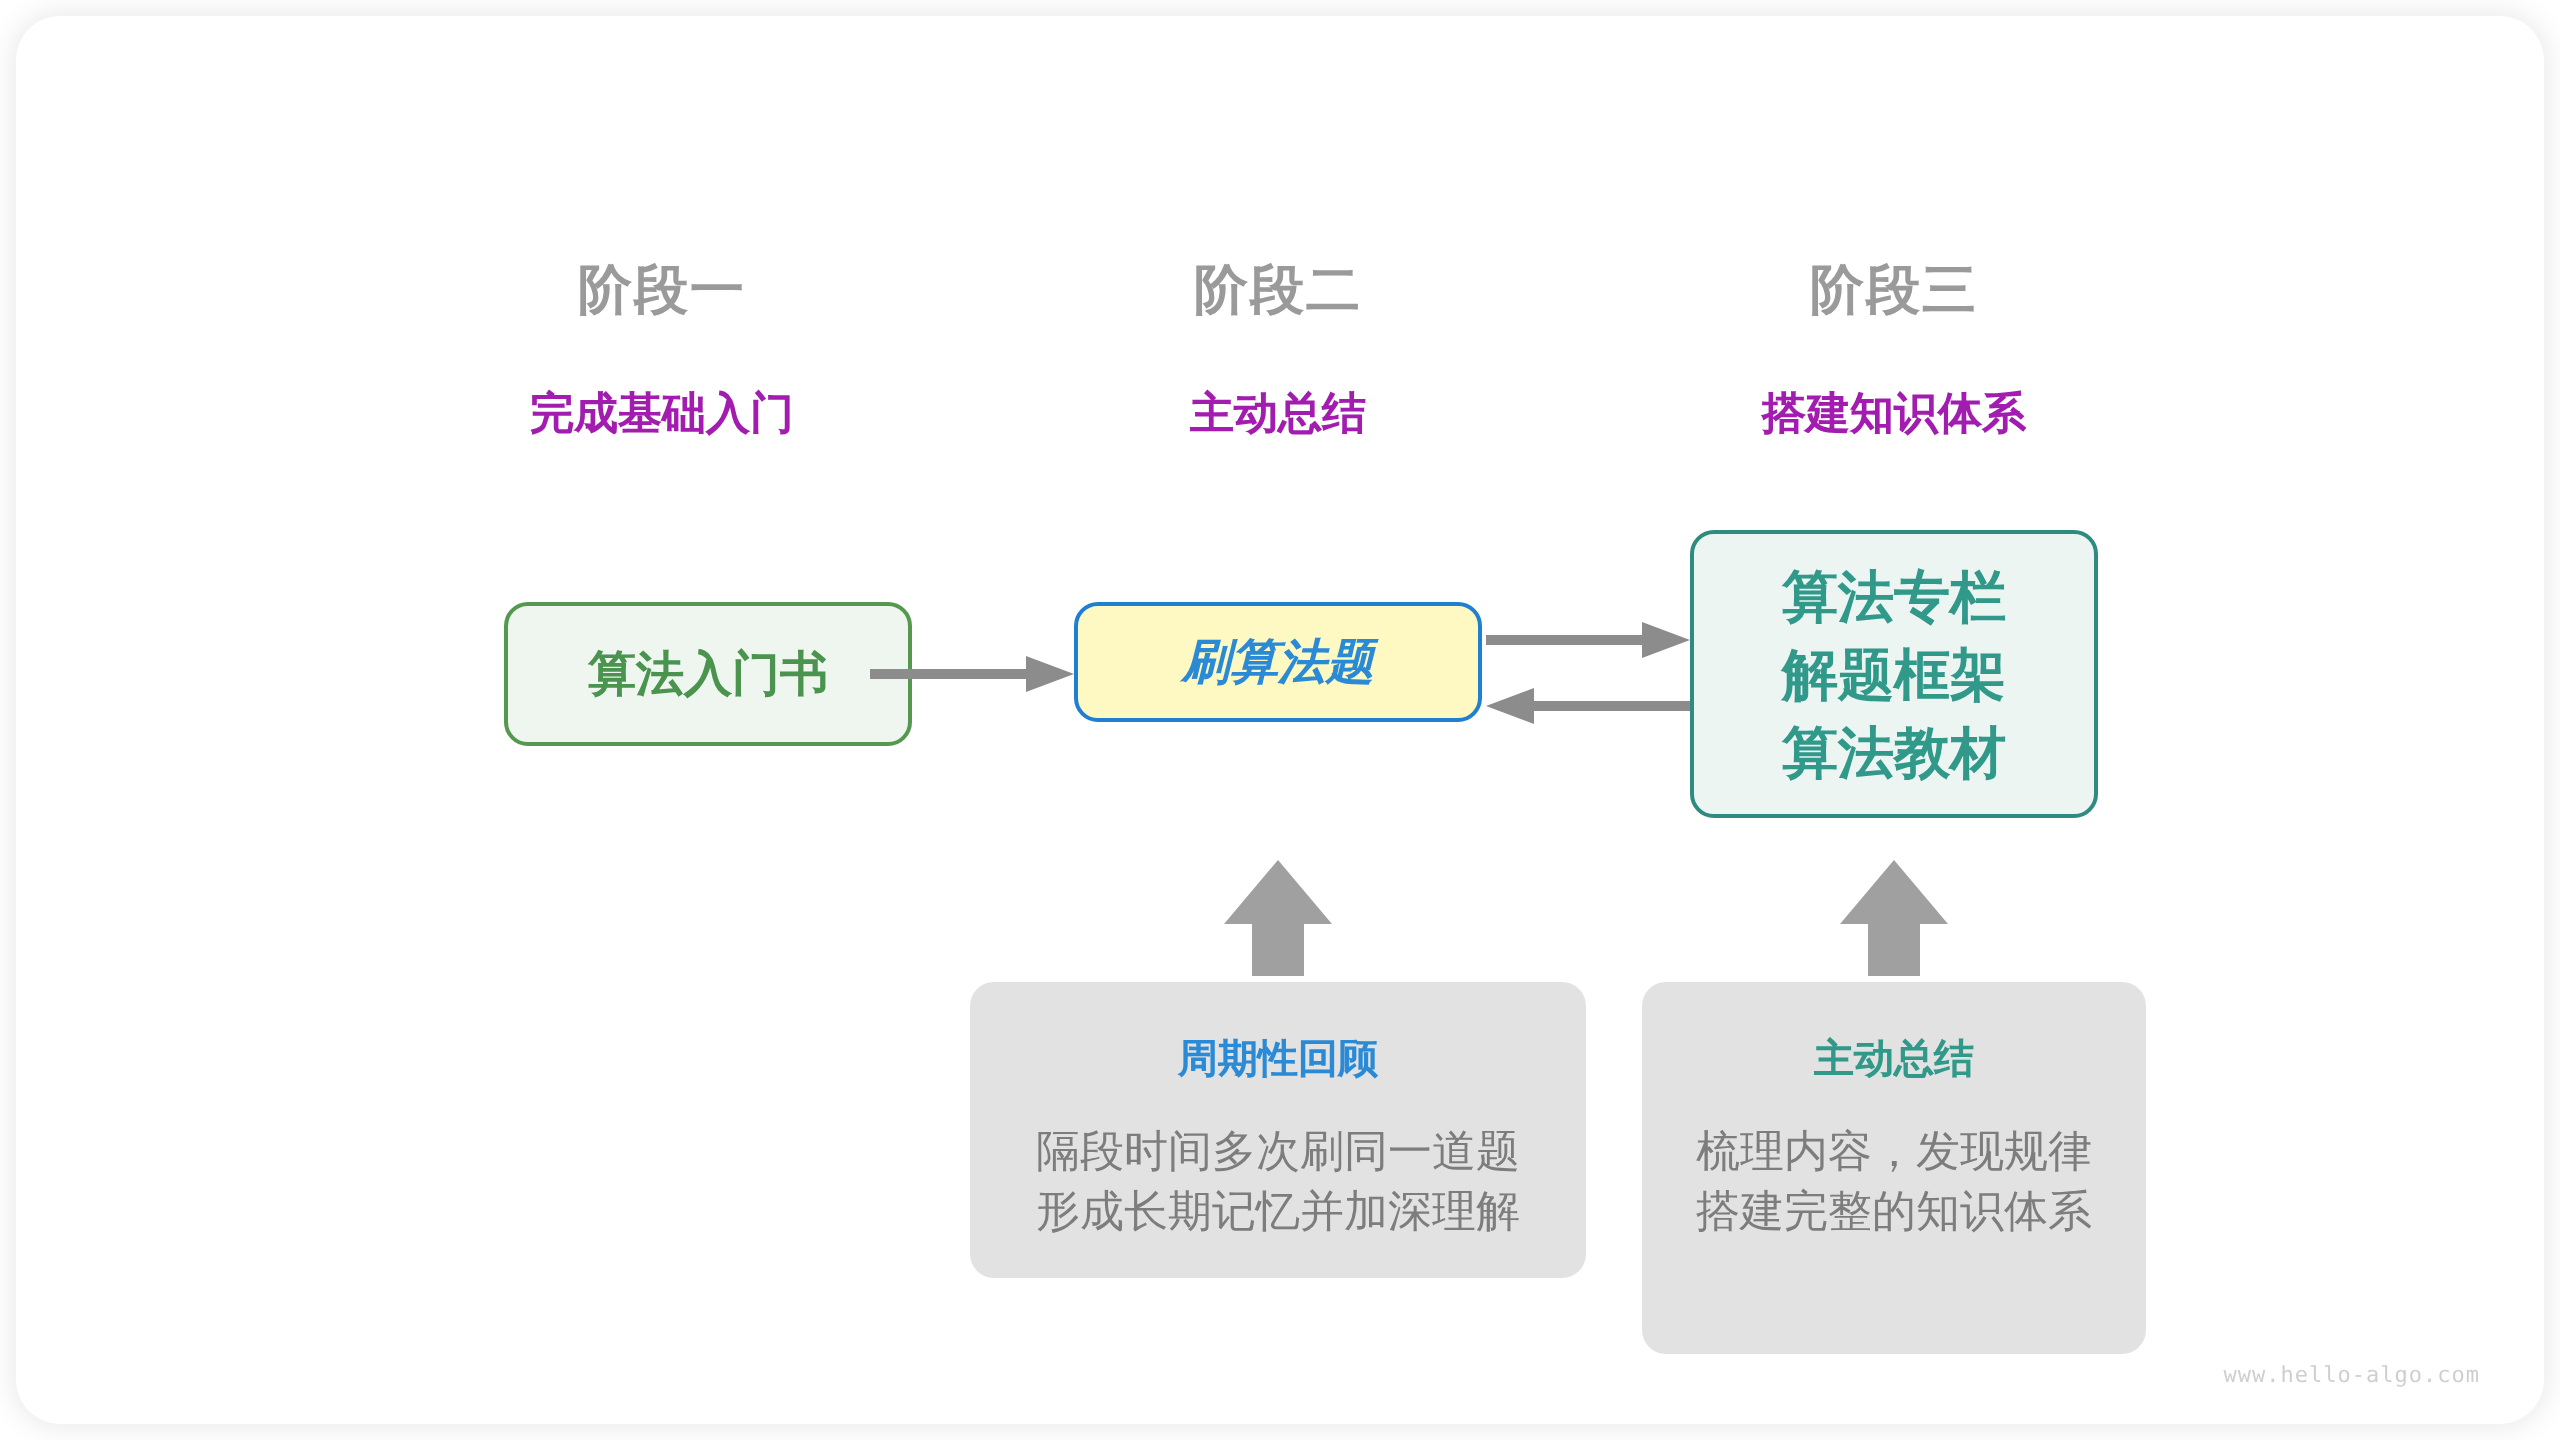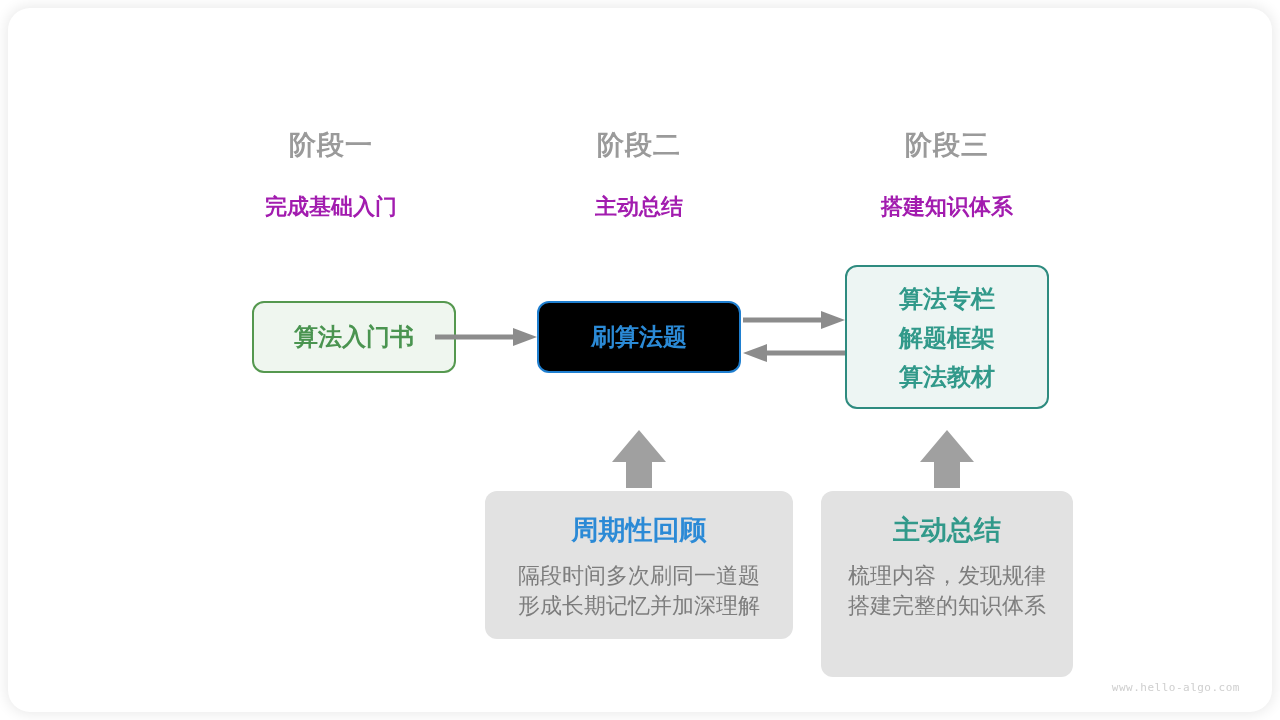--- a/index.html
+++ b/index.html
@@ -79,54 +79,55 @@
     border: 2px solid #55984f;
     color: #4a9450;
     font-size: 24px;
     margin-left: 23px;
   }
 
   #node-practice {
     left: 537px;
     top: 301px;
     width: 204px;
-    height: 72px;
-    background: #000000;
+    height: 60px;
+    background: #fef9c3;
     border: 2px solid #1f7fd0;
     color: #2b8ad6;
     font-size: 24px;
+    font-style: italic;
   }
 
   #node-system {
     left: 845px;
     top: 265px;
     width: 204px;
     height: 144px;
     background: #edf5f3;
     border: 2px solid #2e8b7f;
     color: #31998a;
-    font-size: 24px;
+    font-size: 28px;
     line-height: 39px;
   }
   #node-system .line { display: block; }
 
   
   .info {
     position: absolute;
     box-sizing: border-box;
     border-radius: 12px;
     background: #e2e2e2;
     text-align: center;
     padding-top: 24px;
   }
   #info-review { left: 485px; top: 491px; width: 308px; height: 148px; }
   #info-summary { left: 821px; top: 491px; width: 252px; height: 186px; }
 
   .info-title {
-    font-size: 27px;
+    font-size: 20px;
     font-weight: bold;
     line-height: 30px;
   }
   #info-review .info-title { color: #2b8ad6; }
   #info-summary .info-title { color: #31998a; }
 
   .info-body {
     margin-top: 16px;
     font-size: 22px;
     color: #7d7d7d;

